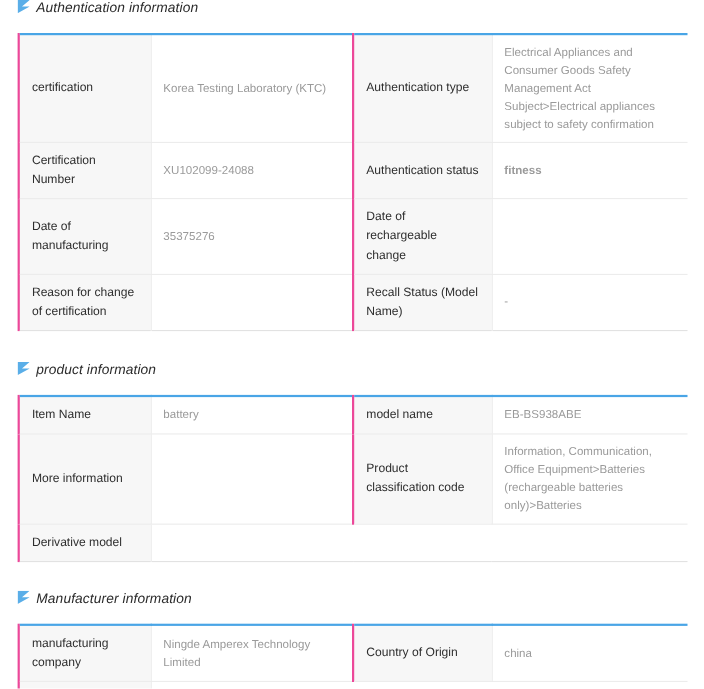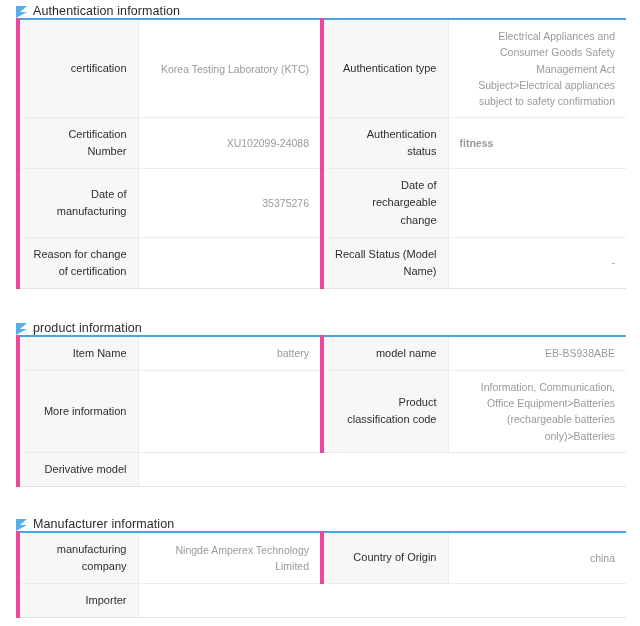--- a/index.html
+++ b/index.html
@@ -22,24 +22,25 @@
     padding: 0 16px;
     background: #ffffff;
   }
 
   
   .section {
     margin: 0;
   }
   .section-head {
     display: flex;
-    align-items: flex-end;
+    align-items: flex-start;
     gap: 6px;
-    height: 18px;
+    height: 30px;
     padding-left: 0px;
+    font-style: italic;
   }
   .flag-icon {
     width: 11px;
     height: 12px;
     flex: 0 0 auto;
     display: block;
   }
   .section-title {
     font-size: 12.5px;
     color: #2b2b2b;
@@ -56,33 +57,32 @@
     border-bottom: 1px solid #e2e2e2;
     background: #ffffff;
   }
   .info-table td {
     border-right: 1px solid #ececec;
     border-bottom: 1px solid #ececec;
     padding: 8px 11px;
     vertical-align: middle;
     font-size: 11px;
     line-height: 1.55;
-    text-align: right;
   }
   .info-table tr:last-child td {
     border-bottom: none;
   }
   .info-table td:last-child {
     border-right: none;
   }
   .info-table td.lbl {
     background: #f7f7f7;
     color: #2e2e2e;
     font-size: 11px;
-    border-left: 4px solid #ec4899;
+    border-left: 2px solid #ec4899;
   }
   .info-table td.val {
     background: #ffffff;
     color: #9a9a9a;
     font-size: 10.5px;
   }
   .val.blue {
     color: #3c8ddc;
     font-weight: bold;
     text-align: left;

